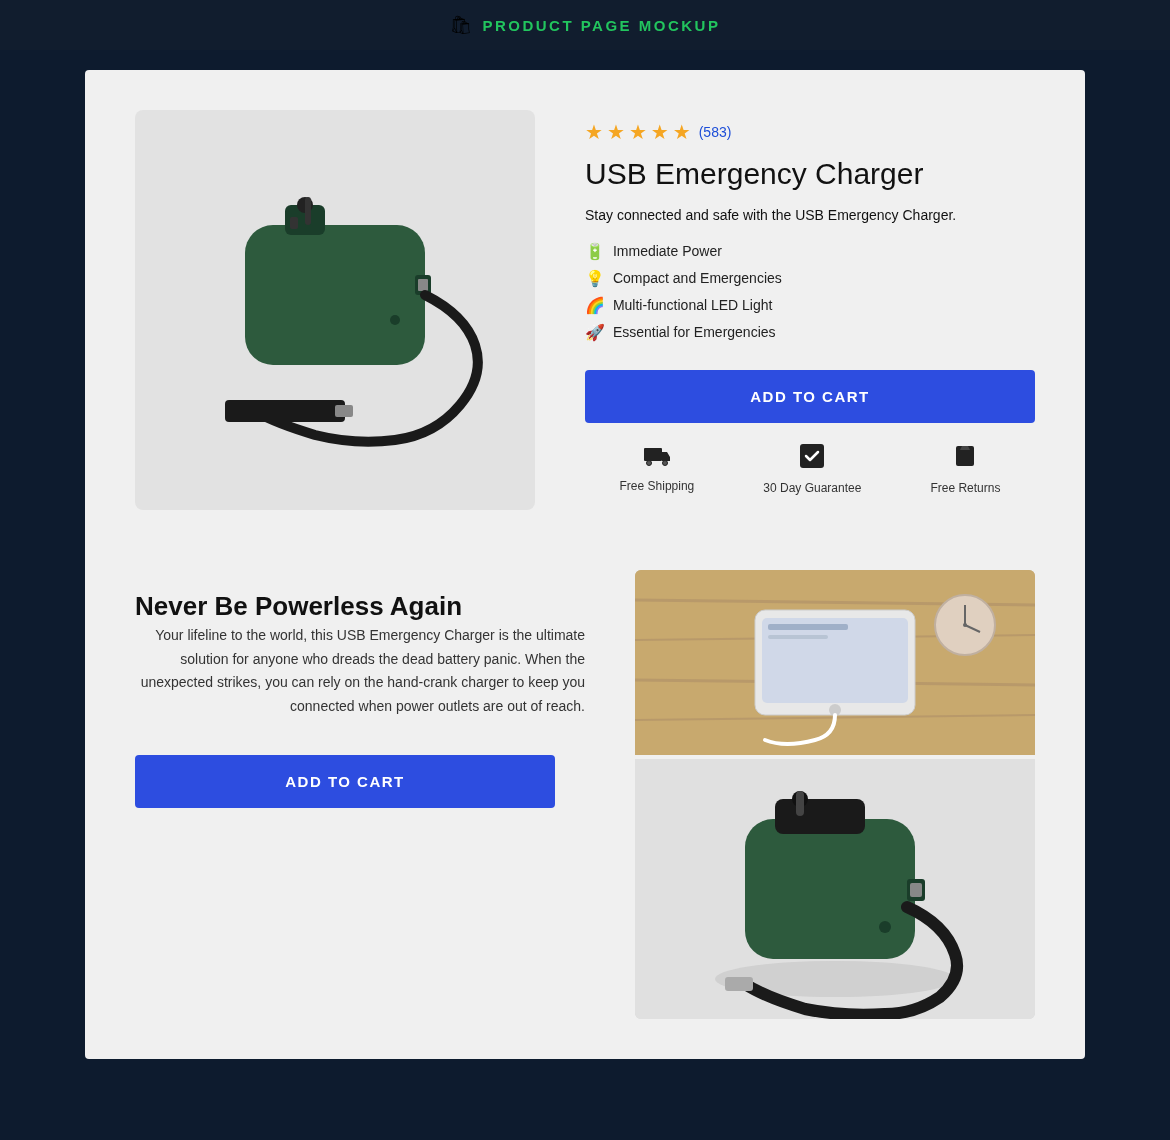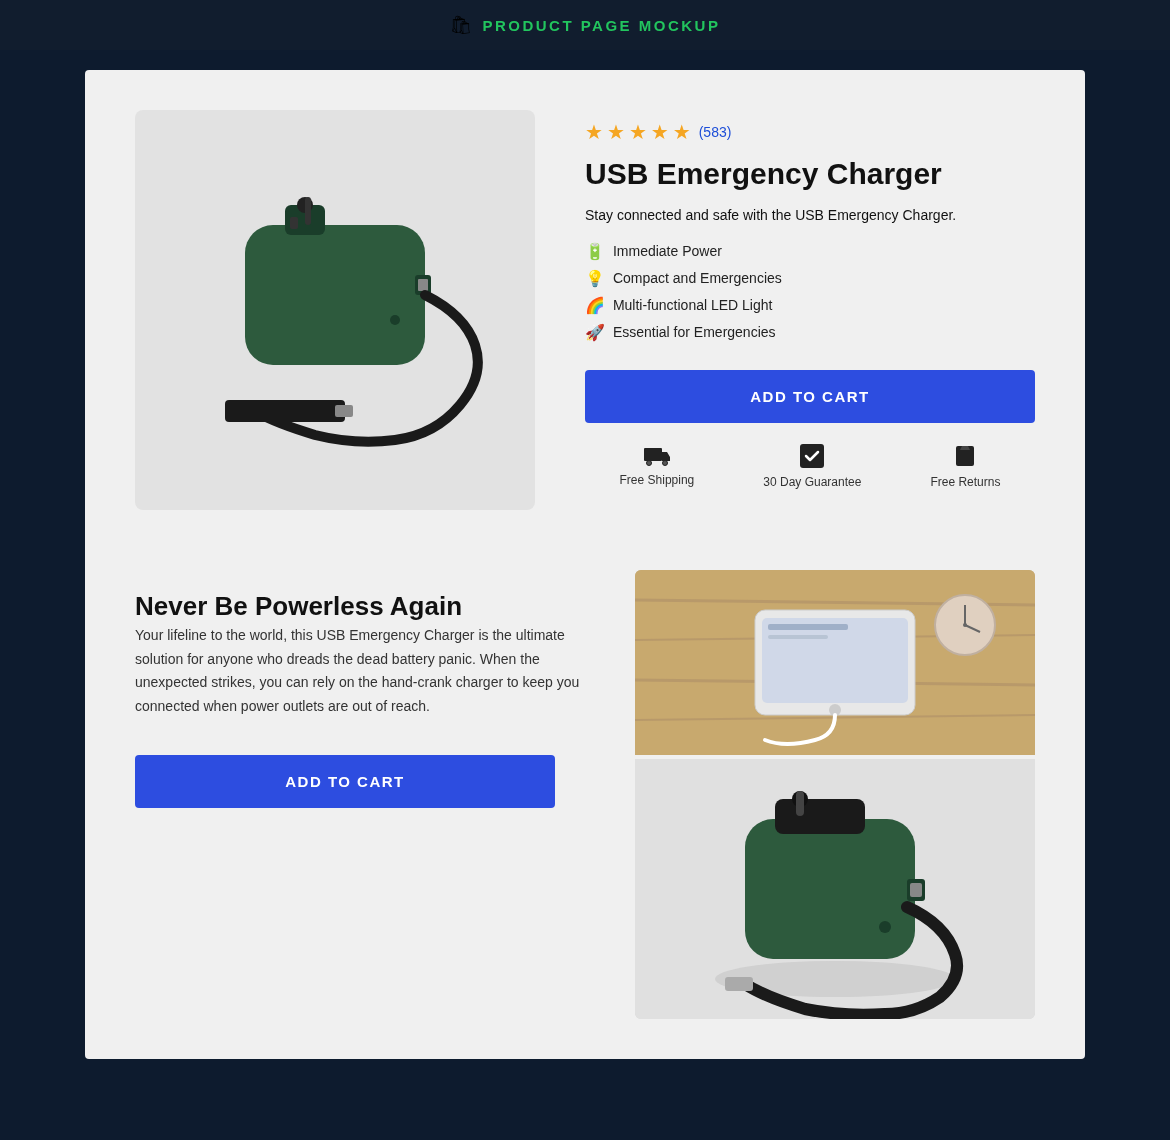--- a/index.html
+++ b/index.html
@@ -77,21 +77,21 @@
       font-size: 20px;
     }
     .review-count {
       color: #1d4ed8;
       font-size: 14px;
       margin-left: 4px;
     }
 
     .product-title {
       font-size: 30px;
-      font-weight: 700;
+      font-weight: 400;
       color: #111;
       margin-bottom: 14px;
       line-height: 1.2;
     }
 
     .product-subtitle {
       font-size: 14px;
       font-weight: 400;
       color: #111;
       margin-bottom: 16px;
@@ -130,21 +130,21 @@
     }
 
     .trust-badges {
       display: flex;
       justify-content: space-around;
     }
     .trust-badge {
       display: flex;
       flex-direction: column;
       align-items: center;
-      gap: 0;
+      gap: 6px;
     }
     .trust-badge-icon {
       font-size: 24px;
     }
     .trust-badge-label {
       font-size: 12px;
       color: #333;
       text-align: center;
     }
 
@@ -165,20 +165,21 @@
       font-weight: 800;
       color: #111;
       line-height: 1.3;
     }
 
     .section-body {
       font-size: 14px;
       color: #333;
       line-height: 1.7;
       margin-bottom: 36px;
+      text-align: right;
     }
 
     .add-to-cart-btn-2 {
       width: 420px;
       background: #2d4de0;
       color: #fff;
       border: none;
       border-radius: 4px;
       padding: 18px 10px;
       font-size: 15px;

